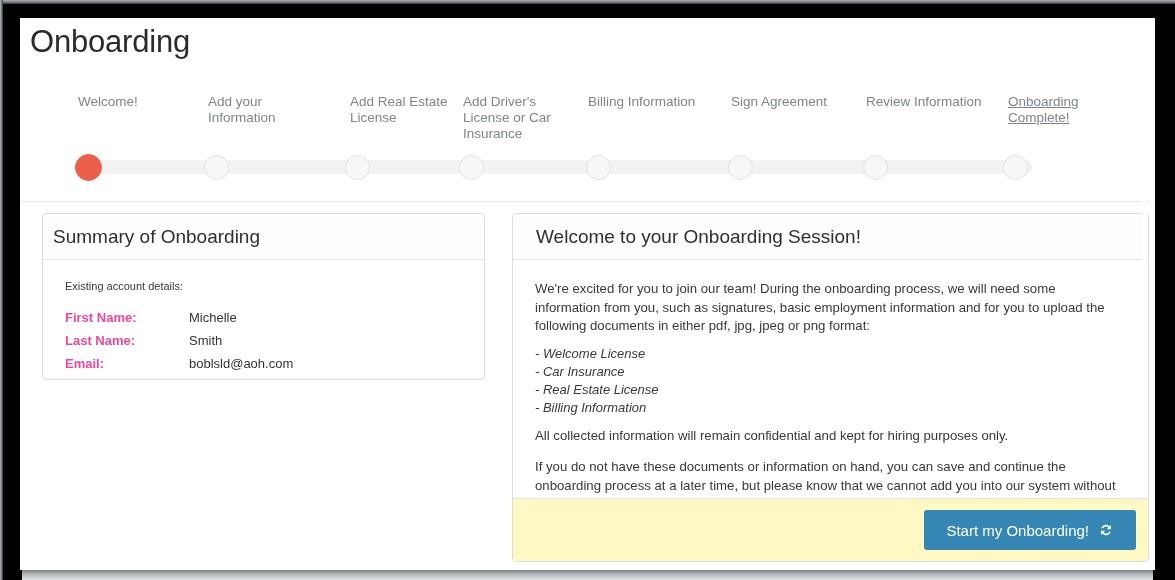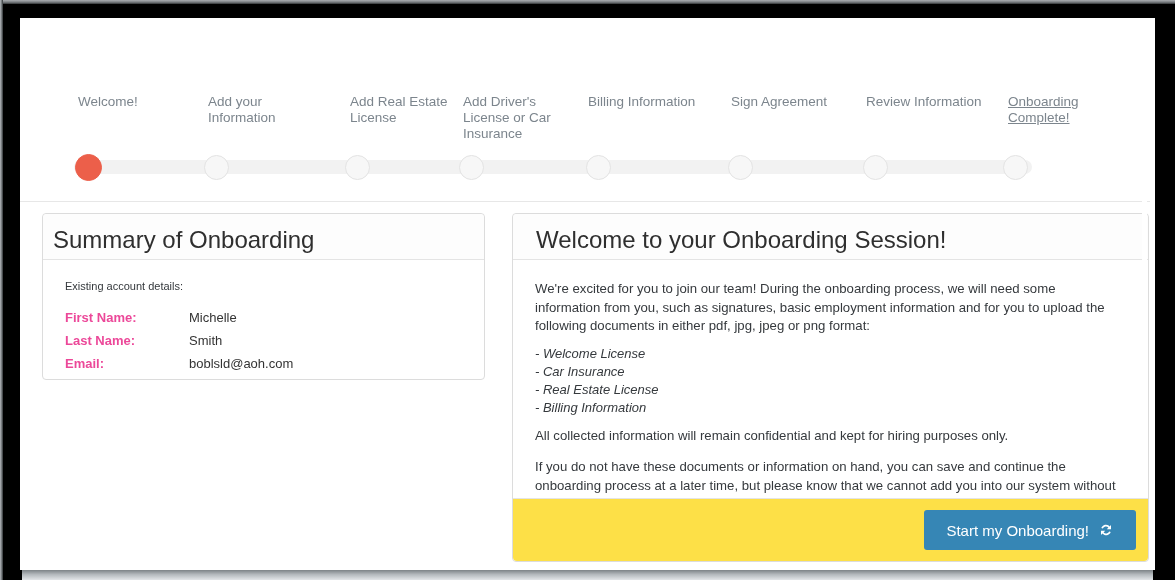--- a/index.html
+++ b/index.html
@@ -111,21 +111,21 @@
     background: #ffffff;
     border: 1px solid #dcdcdc;
     border-radius: 4px;
   }
   .card-head {
     border-bottom: 1px solid #e4e4e4;
     background: #fdfdfd;
     border-radius: 4px 4px 0 0;
   }
   .card-title {
-    font-size: 24px;
+    font-size: 19px;
     color: #2f2f2f;
     font-weight: 400;
   }
 
   #card-summary { left: 22px; top: 195px; width: 443px; height: 167px; }
   #card-summary .card-head { height: 46px; }
   #card-summary .card-title { position: absolute; left: 10px; top: 12px; }
   #summary-body { position: absolute; left: 0; top: 46px; width: 441px; height: 119px; }
   #summary-intro {
     position: absolute; left: 22px; top: 20px;
@@ -158,21 +158,21 @@
     font-size: 13px;
     font-style: italic;
     color: #35393d;
     white-space: nowrap;
   }
   #welcome-footer {
     position: absolute;
     left: 0; top: 284px;
     width: 635px; height: 63px;
     border-top: 1px solid #e4e4e4;
-    background: #fde047;
+    background: #fef9c3;
     border-radius: 0 0 4px 4px;
   }
   #start-onboarding-button {
     position: absolute;
     right: 12px; top: 11px;
     height: 40px;
     padding: 0 22px;
     background: #3686b5;
     border: none;
     border-radius: 3px;
@@ -209,20 +209,21 @@
 </head>
 <body>
 
 <div id="frame">
   <div class="frame-top-strip"></div>
   <div class="frame-edge-left"></div>
 
   <div id="viewport">
     <div id="page">
 
+      <div id="page-title">Onboarding</div>
 
       <div id="steps">
         <div class="step-label" style="left:58px; top:10px; width:110px;">Welcome!</div>
         <div class="step-label" style="left:188px; top:10px; width:110px;">Add your Information</div>
         <div class="step-label" style="left:330px; top:10px; width:105px;">Add Real Estate License</div>
         <div class="step-label" style="left:443px; top:10px; width:100px;">Add Driver's License or Car Insurance</div>
         <div class="step-label" style="left:568px; top:10px; width:140px;">Billing Information</div>
         <div class="step-label" style="left:711px; top:10px; width:120px;">Sign Agreement</div>
         <div class="step-label" style="left:846px; top:10px; width:140px;">Review Information</div>
         <div class="step-label" style="left:988px; top:10px; width:90px;text-decoration:underline;">Onboarding Complete!</div>

